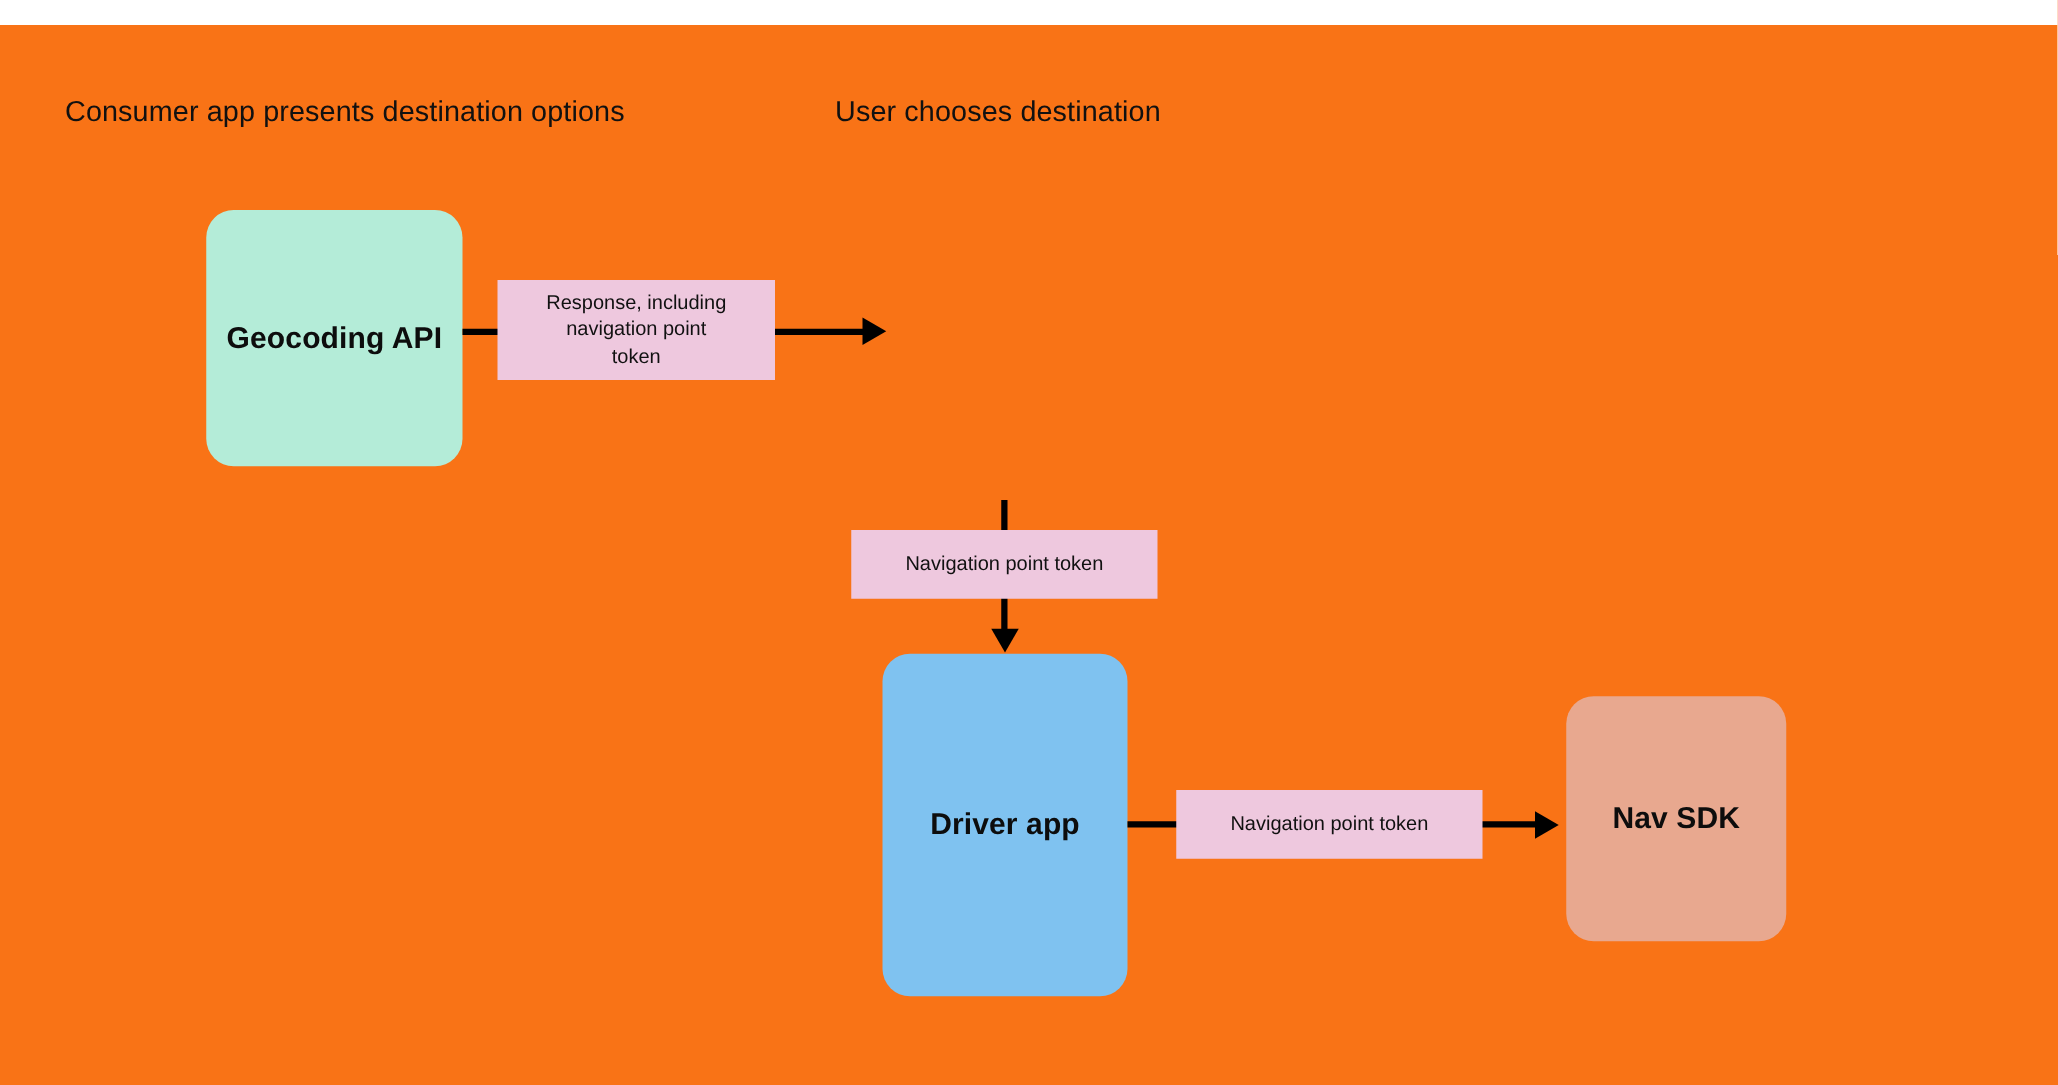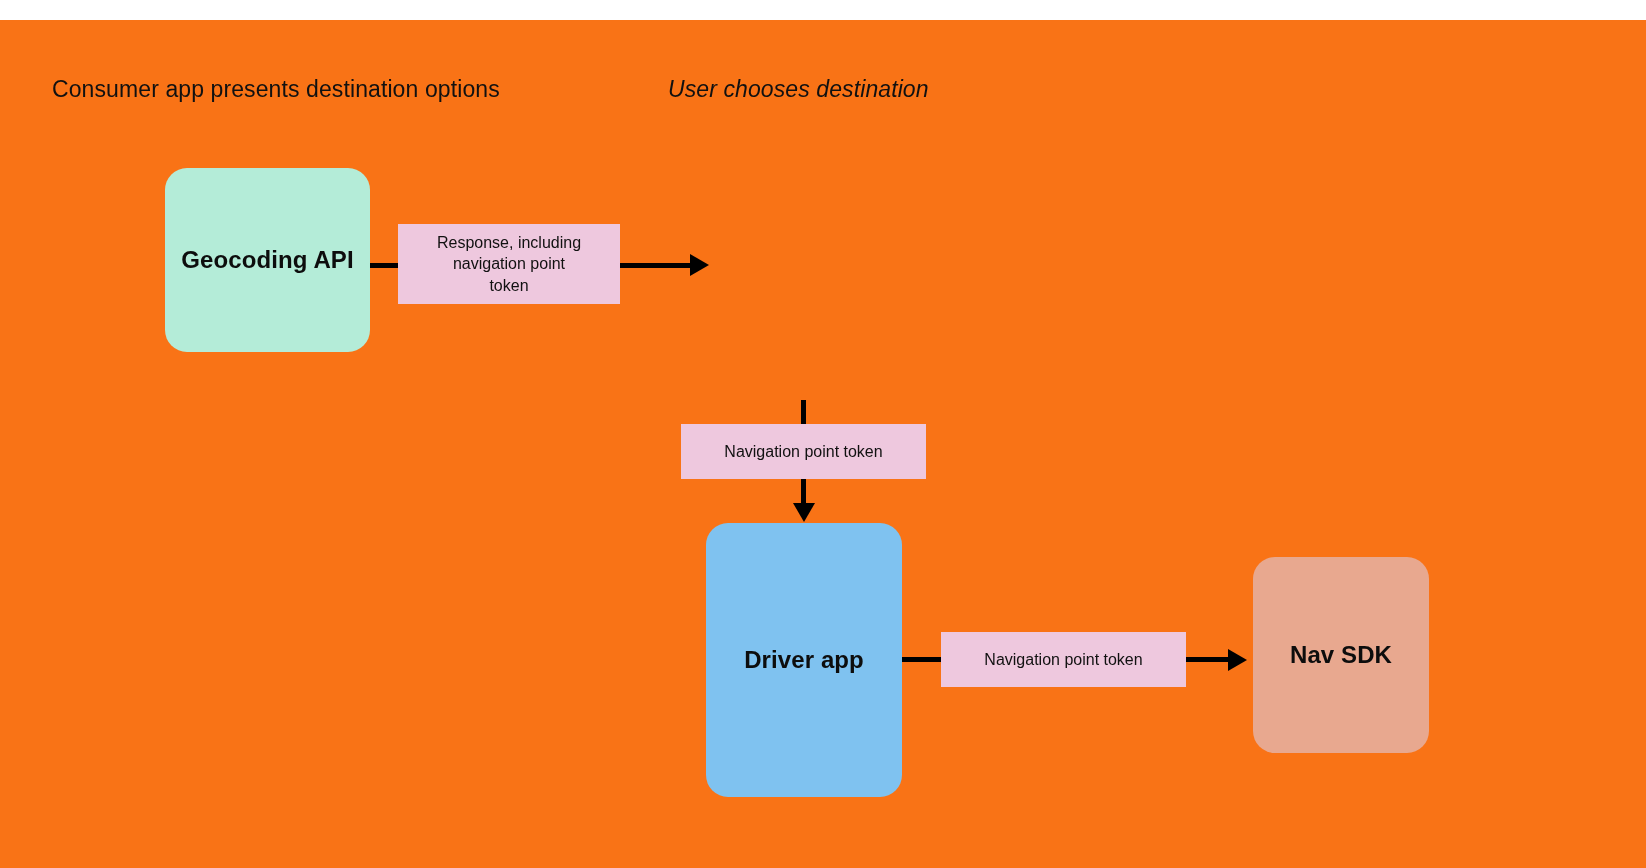--- a/index.html
+++ b/index.html
@@ -89,33 +89,33 @@
     border-top: 19px solid #000000;
   }
 </style>
 </head>
 <body>
 
 <div id="canvas">
 
   <div class="col-header" style="left:52px; top:56px;">Consumer app presents destination options</div>
 
-  <div class="col-header" style="left:668px; top:56px;font-style:italic;">User chooses destination</div>
+  <div class="col-header" style="left:668px; top:56px;">User chooses destination</div>
 
 
   <div class="edge-line h" style="left:370px; top:243px; width:330px;"></div>
   <div class="arrowhead right" style="left:690px; top:234px;"></div>
 
   <div class="edge-line v" style="left:801px; top:380px; height:110px;"></div>
   <div class="arrowhead down" style="left:793px; top:483px;"></div>
 
   <div class="edge-line h" style="left:902px; top:637px; width:330px;"></div>
   <div class="arrowhead right" style="left:1228px; top:629px;"></div>
 
-  <div class="node" style="left:165px; top:148px; width:205px; height:184px; background:#b4ecd8;">
+  <div class="node" style="left:165px; top:148px; width:205px; height:205px; background:#b4ecd8;">
     <span class="node-label">Geocoding API</span>
   </div>
 
 
   <div class="node" style="left:706px; top:503px; width:196px; height:274px; background:#7fc2f0;">
     <span class="node-label">Driver app</span>
   </div>
 
   <div class="node" style="left:1253px; top:537px; width:176px; height:196px; background:#e8a88f;">
     <span class="node-label">Nav SDK</span>

